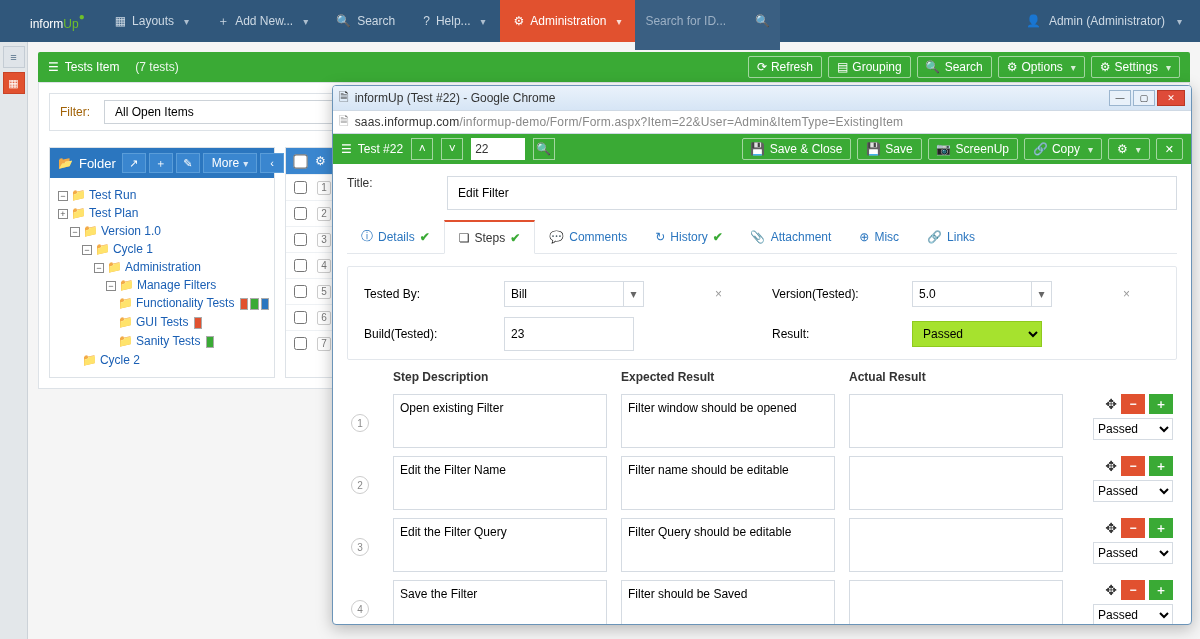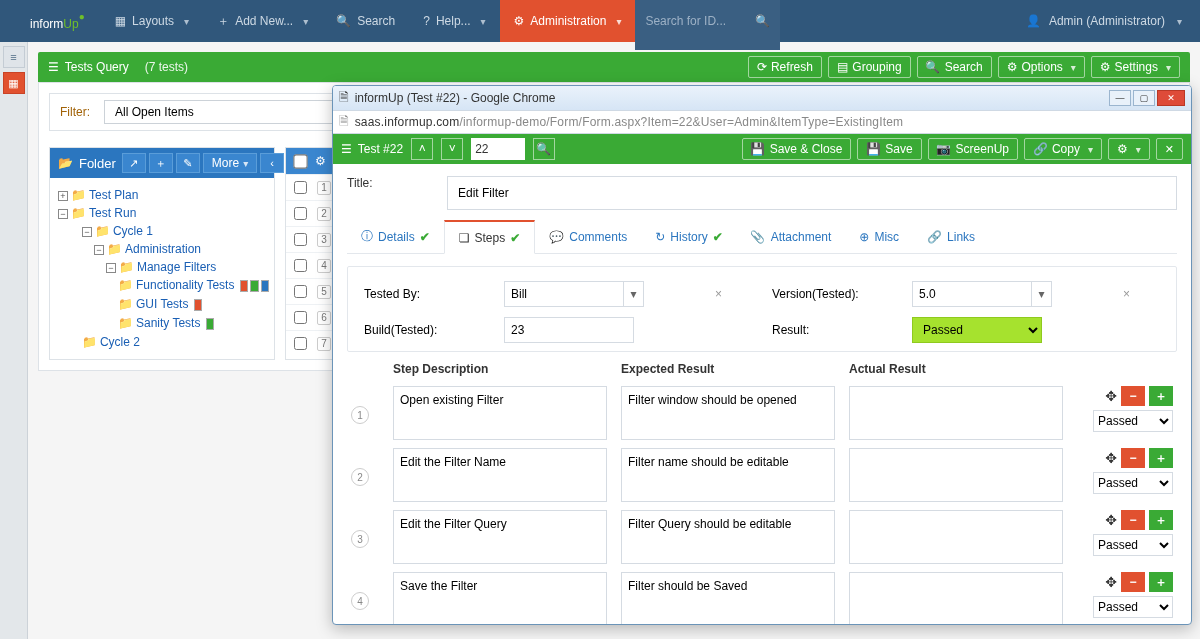--- a/index.html
+++ b/index.html
@@ -75,21 +75,21 @@
   .tabs{display:flex;border-bottom:1px solid #e3e7ec;margin:6px 0 12px}
   .tab{padding:8px 14px;color:#2b76bf;cursor:pointer;display:flex;align-items:center;gap:5px;font-size:12px}
   .tab.active{border:1px solid #e3e7ec;border-bottom:1px solid #fff;border-top:2px solid #e1512f;margin-bottom:-1px;background:#fff;color:#333}
   .chk{color:#3aaa35;font-weight:bold}
 
   .field-grid{display:grid;grid-template-columns:120px 1fr 120px 1fr;gap:10px 20px;align-items:center;border:1px solid #e3e7ec;padding:14px 16px 8px;border-radius:2px}
   .combo{position:relative;display:flex;align-items:center}
   .combo input{width:120px;height:26px;border:1px solid #d5dbe2;padding:0 22px 0 6px}
   .combo .x{position:absolute;right:30px;color:#999;cursor:pointer}
   .combo .dd{width:20px;height:26px;border:1px solid #d5dbe2;border-left:none;display:flex;align-items:center;justify-content:center;cursor:pointer;color:#666}
-  .txtbox{width:130px;height:26px;border:1px solid #d5dbe2;padding:0 6px}
+  .txtbox{width:130px;height:34px;border:1px solid #d5dbe2;padding:0 6px}
   .result-sel{width:130px;height:26px;background:#a6e22e;border:1px solid #8fca1e;padding:0 6px}
 
   .steps-hdr{display:grid;grid-template-columns:28px 1fr 1fr 1fr 96px;gap:14px;padding:10px 4px 6px;font-weight:bold;color:#333}
   .step-row{display:grid;grid-template-columns:28px 1fr 1fr 1fr 96px;gap:14px;align-items:start;padding:4px 4px}
   .step-idx{width:18px;height:18px;border:1px solid #ccc;border-radius:50%;display:flex;align-items:center;justify-content:center;font-size:10px;color:#888;margin-top:20px}
   .ta{width:100%;height:54px;border:1px solid #d5dbe2;padding:6px;resize:none;font-family:inherit;font-size:12px}
   .step-actions{display:flex;flex-direction:column;gap:4px;align-items:flex-end}
   .btnrow{display:flex;gap:4px;align-items:center}
   .drag{color:#333;font-size:14px;cursor:move}
   .mini{width:24px;height:20px;display:flex;align-items:center;justify-content:center;color:#fff;cursor:pointer;font-weight:bold}
@@ -137,21 +137,21 @@
 
 <div class="left-rail">
   <div class="rail-btn">≡</div>
   <div class="rail-btn red">▦</div>
 </div>
 
 <div class="page-area">
   <div class="green-bar">
     <div class="title">
       <i class="ic">☰</i>
-      <span>Tests Query</span>&nbsp;
+      <span>Tests Item</span>&nbsp;
       <span class="count">(7 tests)</span>
     </div>
     <div class="tools">
       <div class="gbtn">
           <i class="ic">⟳</i>
           <span>Refresh</span>
         </div>
       <div class="gbtn">
           <i class="ic">▤</i>
           <span>Grouping</span>
@@ -186,22 +186,23 @@
             <div class="fhbtn">↗</div>
             <div class="fhbtn">＋</div>
             <div class="fhbtn">✎</div>
             <div class="fhbtn wide caret">
                 <span>More</span>
               </div>
             <div class="fhbtn">‹</div>
           </div>
         </div>
         <div class="tree">
+          <div class="node"><span class="tog">−</span><span class="ficon">📁</span><span>Test Run</span></div>
           <div class="node"><span class="tog">+</span><span class="ficon">📁</span><span>Test Plan</span></div>
-          <div class="node"><span class="tog">−</span><span class="ficon">📁</span><span>Test Run</span></div>
+          <div class="node in1"><span class="tog">−</span><span class="ficon">📁</span><span>Version 1.0</span></div>
           <div class="node in2"><span class="tog">−</span><span class="ficon">📁</span><span>Cycle 1</span></div>
           <div class="node in3"><span class="tog">−</span><span class="ficon">📁</span><span>Administration</span></div>
           <div class="node in4"><span class="tog">−</span><span class="ficon">📁</span><span>Manage Filters</span></div>
           <div class="node in5"><span class="ficon">📁</span><span>Functionality Tests</span> <span class="badge" style="background:#e1512f;color:#fff">&nbsp;</span><span class="badge" style="background:#3aaa35">&nbsp;</span><span class="badge" style="background:#2b76bf">&nbsp;</span></div>
           <div class="node in5"><span class="ficon">📁</span><span>GUI Tests</span> <span class="badge" style="background:#e1512f">&nbsp;</span></div>
           <div class="node in5"><span class="ficon">📁</span><span>Sanity Tests</span> <span class="badge" style="background:#3aaa35">&nbsp;</span></div>
           <div class="node in2"><span class="ficon">📁</span><span>Cycle 2</span></div>
         </div>
       </div>
 

